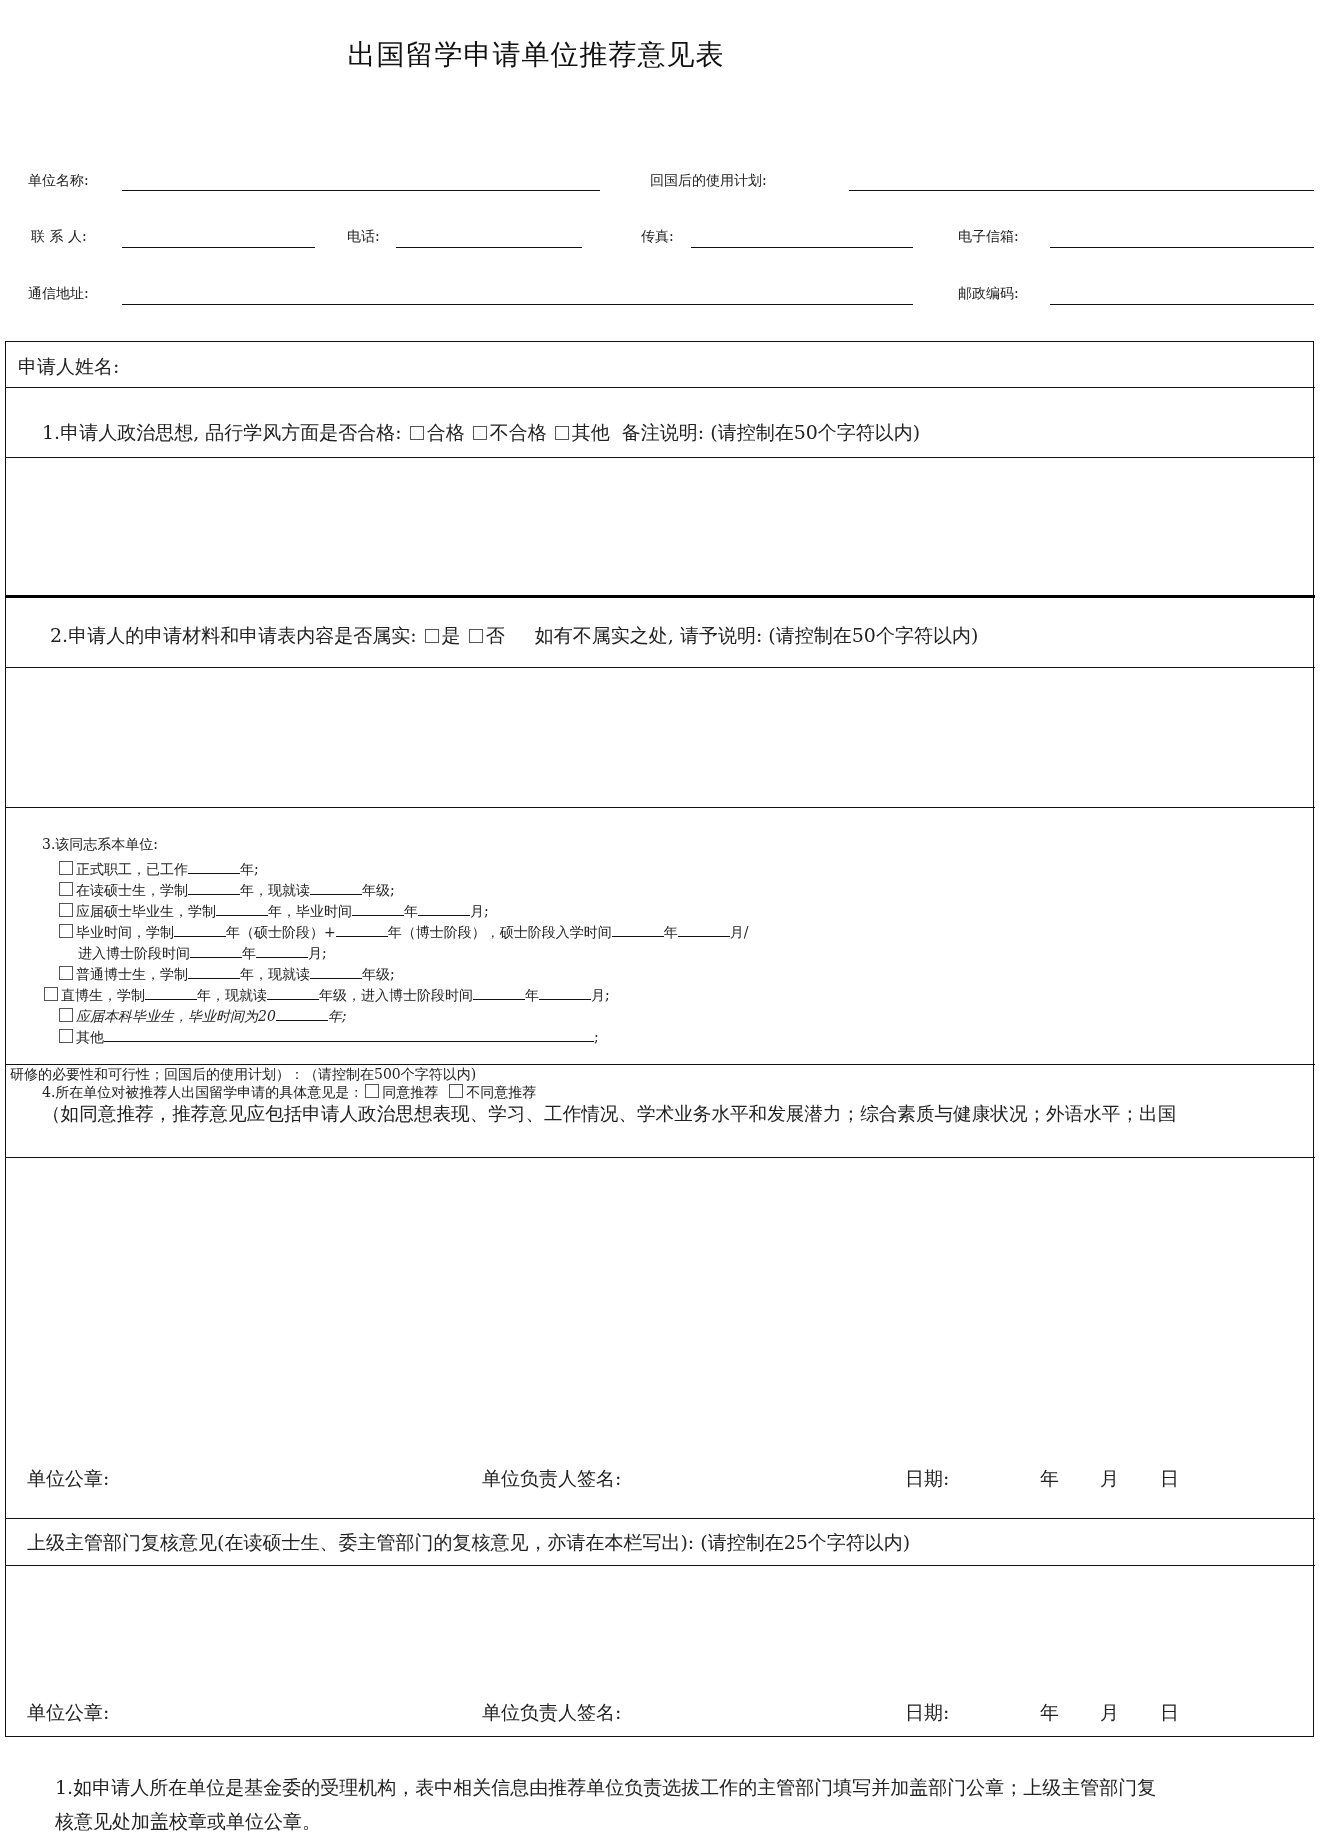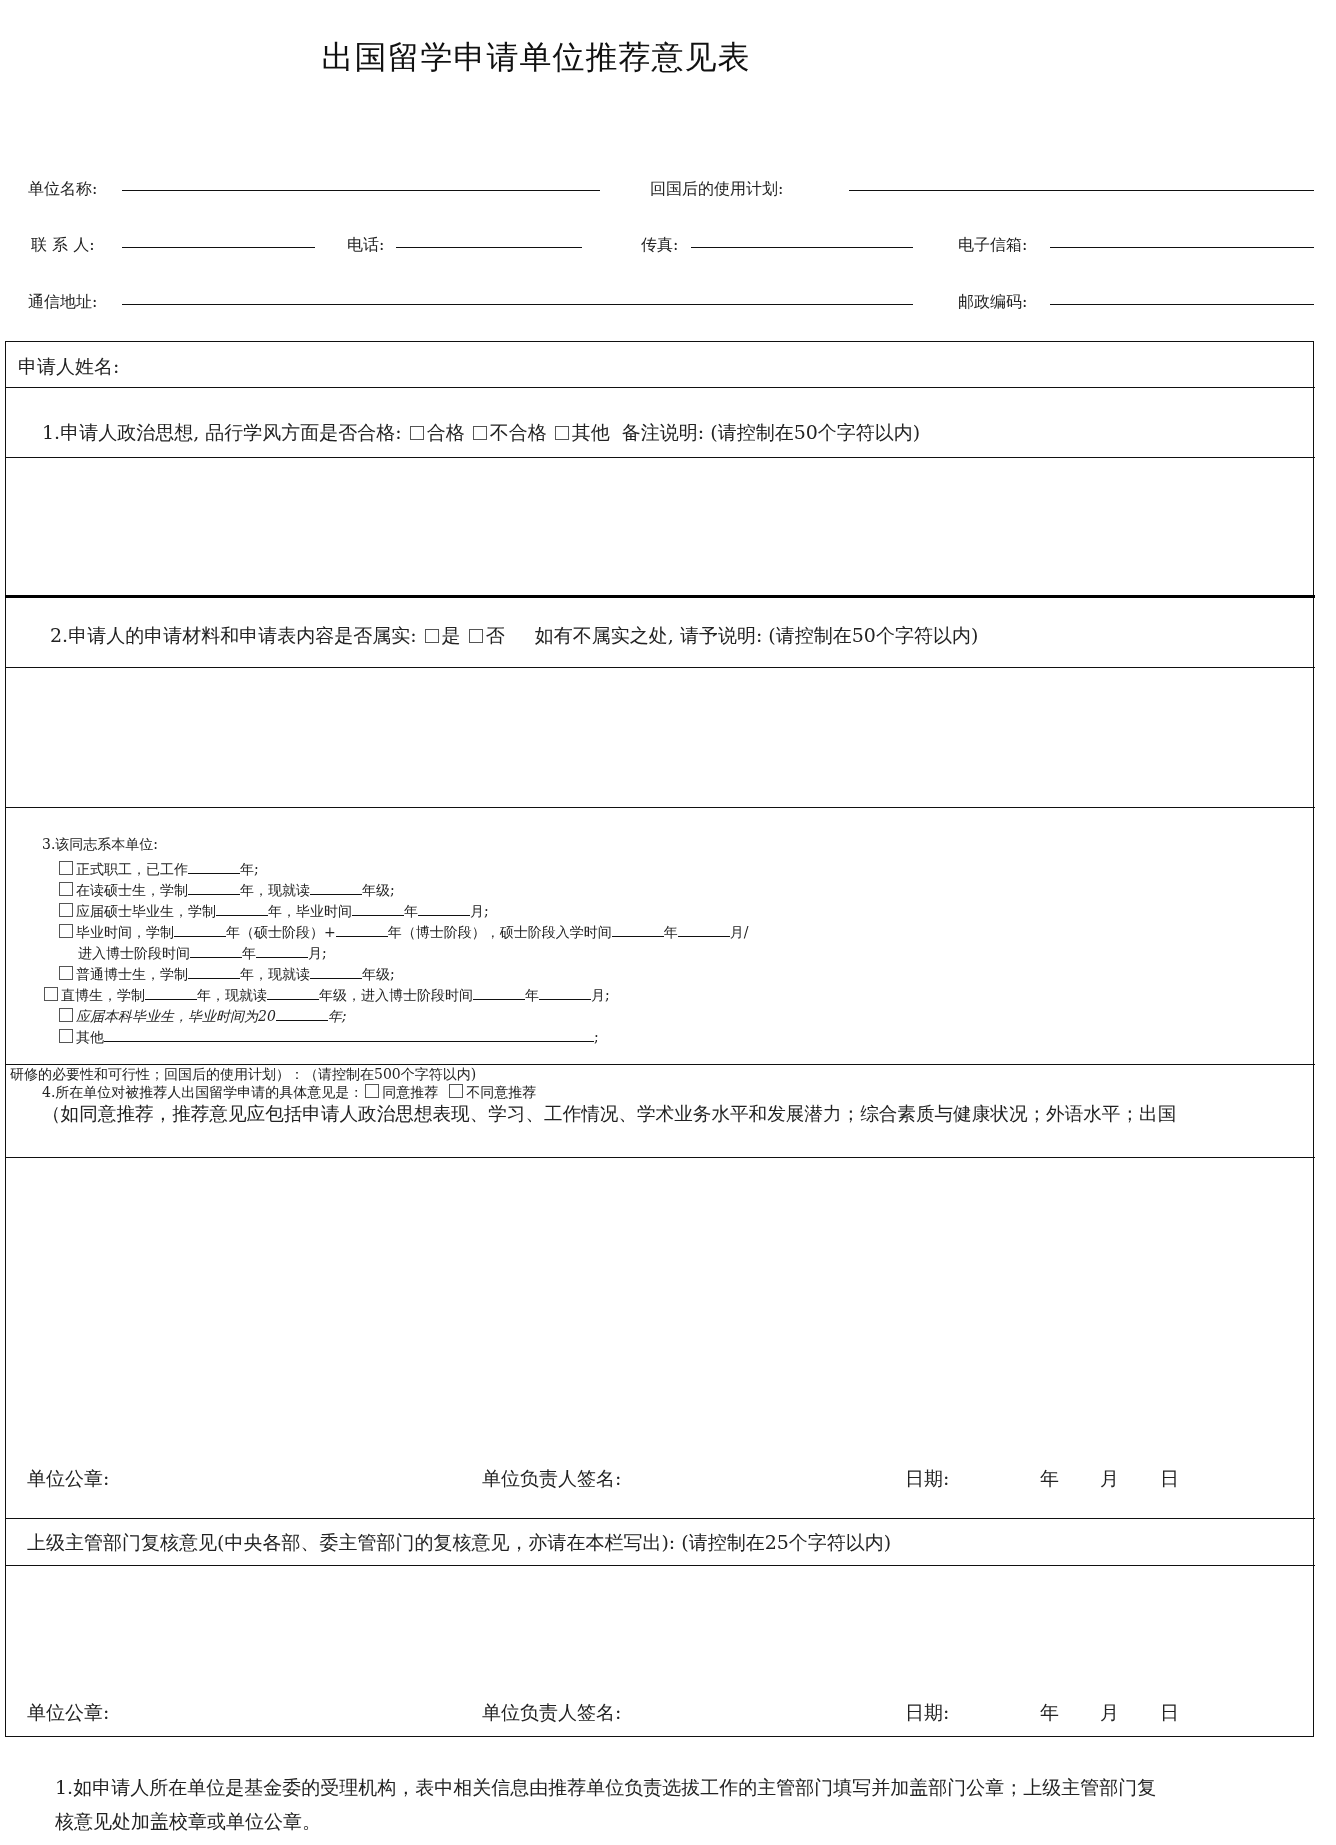--- a/index.html
+++ b/index.html
@@ -1,21 +1,21 @@
 <!DOCTYPE html>
 <html><head>
 <meta charset="utf-8">
 <style>
   html, body { margin:0; padding:0; background:#ffffff; }
   body { width:1336px; height:1845px; position:relative; overflow:hidden;
          font-family: "DejaVu Serif", "Liberation Serif", serif; color:#1a1a1a; }
   .abs { position:absolute; }
-  .title { top:36px; left:0; width:1072px; text-align:center; font-size:32px;
+  .title { top:36px; left:0; width:1072px; text-align:center; font-size:28px;
            letter-spacing:1px; color:#111; font-family:"DejaVu Sans","Liberation Sans",sans-serif; font-weight:normal; }
-  .lbl { font-size:16px; color:#222; white-space:nowrap; line-height:24px;margin-top:9px; }
+  .lbl { font-size:14px; color:#222; white-space:nowrap; line-height:24px; }
   .uline { border-bottom:1.6px solid #111; height:0; }
   .tbl { left:5px; top:341px; width:1309px; height:1396px; border:1.6px solid #111; box-sizing:border-box; }
   .hline { left:5px; width:1310px; height:0; border-top:1.6px solid #111; }
   .hline.thick { border-top:3px solid #000; }
   .txt { font-size:19px; line-height:24px; white-space:nowrap; color:#222; }
   .s3 { font-size:14px; line-height:21px; white-space:pre; color:#222; }
   .blank { display:inline-block; border-bottom:1.4px solid #111; height:18px; vertical-align:baseline; }
   .cb { display:inline-block; width:14px; height:14px; border:1px solid #555; margin:0 3px 0 2px; vertical-align:-1px; box-sizing:border-box; }
 </style>
 </head>
@@ -88,21 +88,21 @@
 <div class="abs s3" style="left:10px;top:1064px;">研修的必要性和可行性；回国后的使用计划）：（请控制在500个字符以内)</div>
 <div class="abs" style="left:7px;top:1160px;width:1306px;height:300px;"></div>
 
 <span class="abs txt" style="left:27px;top:1466px;">单位公章:</span>
 <span class="abs txt" style="left:482px;top:1466px;">单位负责人签名:</span>
 <span class="abs txt" style="left:905px;top:1466px;">日期:</span>
 <span class="abs txt" style="left:1040px;top:1466px;">年</span>
 <span class="abs txt" style="left:1100px;top:1466px;">月</span>
 <span class="abs txt" style="left:1160px;top:1466px;">日</span>
 
-<span class="abs txt" style="left:27px;top:1530px;">上级主管部门复核意见(中央各部、委主管部门的复核意见，亦请在本栏写出): (请控制在25个字符以内)</span>
+<span class="abs txt" style="left:27px;top:1530px;">上级主管部门复核意见(在读硕士生、委主管部门的复核意见，亦请在本栏写出): (请控制在25个字符以内)</span>
 <div class="abs" style="left:7px;top:1568px;width:1306px;height:120px;"></div>
 
 <span class="abs txt" style="left:27px;top:1700px;">单位公章:</span>
 <span class="abs txt" style="left:482px;top:1700px;">单位负责人签名:</span>
 <span class="abs txt" style="left:905px;top:1700px;">日期:</span>
 <span class="abs txt" style="left:1040px;top:1700px;">年</span>
 <span class="abs txt" style="left:1100px;top:1700px;">月</span>
 <span class="abs txt" style="left:1160px;top:1700px;">日</span>
 
 <div class="abs txt" style="left:55px;top:1775px;">1.如申请人所在单位是基金委的受理机构，表中相关信息由推荐单位负责选拔工作的主管部门填写并加盖部门公章；上级主管部门复</div>

